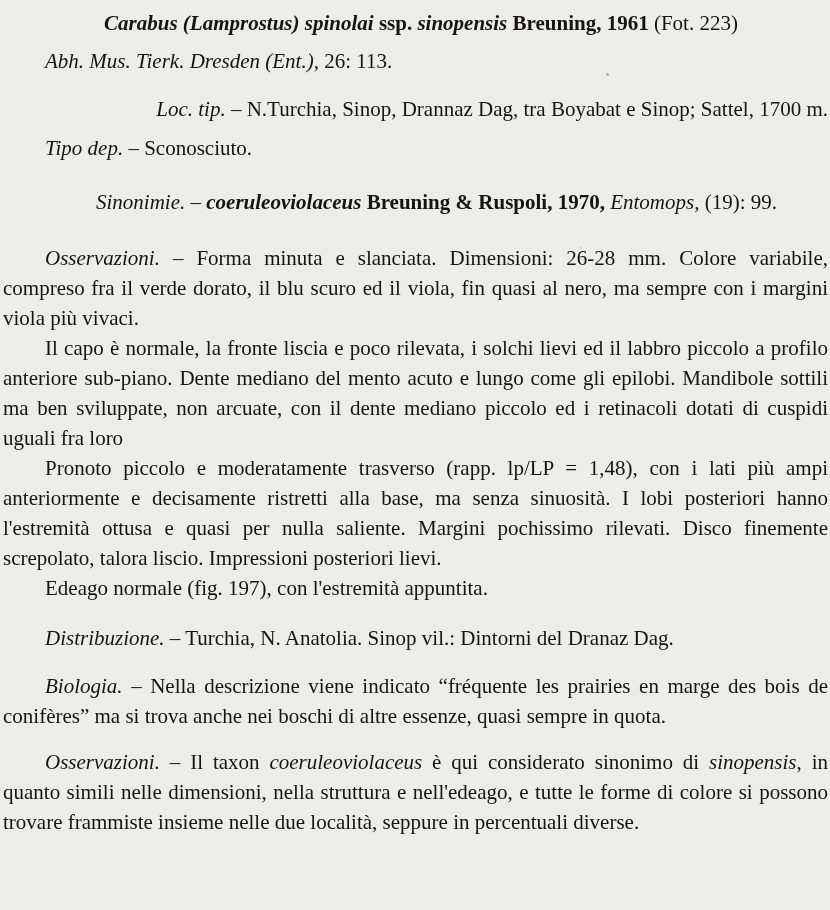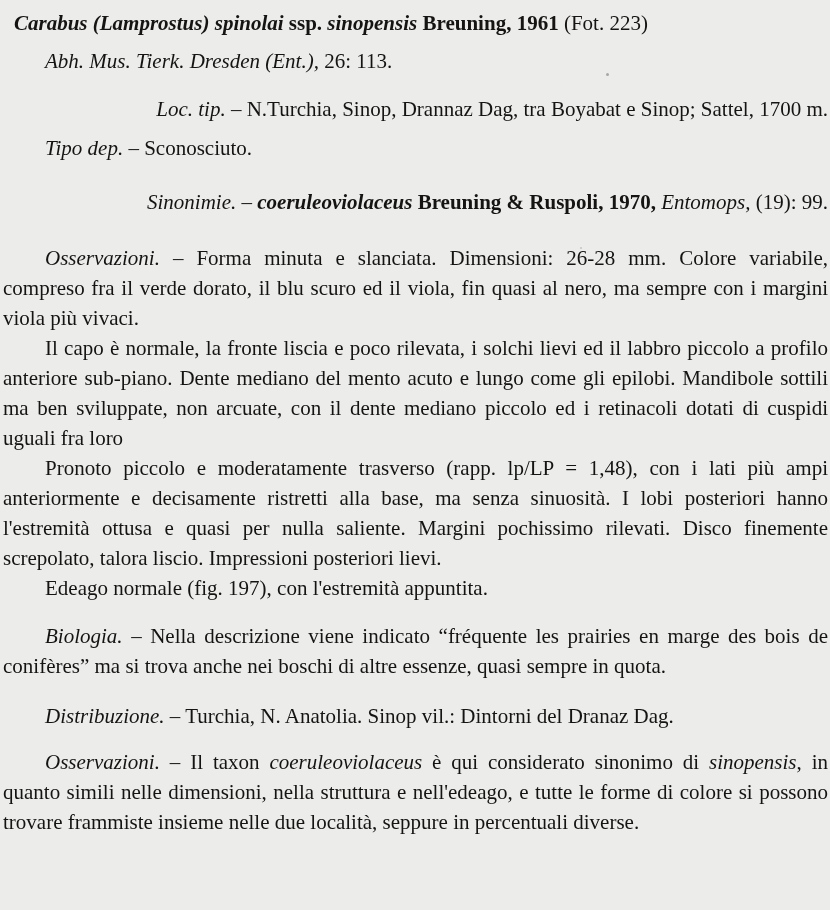--- a/index.html
+++ b/index.html
@@ -22,25 +22,25 @@
     font-size: 21px;
     line-height: 30px;
     color: #151413;
     text-align: justify;
   }
   .page p {
     margin: 0;
     text-indent: 42px;
   }
   
-  p[data-name="paragraph-title"]       { text-indent: 11px; text-align: left; }
+  p[data-name="paragraph-title"]       { text-indent: 11px; text-align: center; }
   p[data-name="paragraph-reference"]   { margin-top: 8px; text-align: left; }
   p[data-name="paragraph-loc-tip"]     { margin-top: 18px; text-align: right; }
   p[data-name="paragraph-tipo-dep"]    { margin-top: 9px; text-align: left; }
-  p[data-name="paragraph-sinonimie"]   { margin-top: 24px; text-align: right; }
+  p[data-name="paragraph-sinonimie"]   { margin-top: 24px; text-align: center; }
   p[data-name="paragraph-descrizione"] { margin-top: 26px; }
   p[data-name="paragraph-biologia"]    { margin-top: 18px; }
   p[data-name="paragraph-distribuzione"] { margin-top: 20px; text-align: left; }
   p[data-name="paragraph-osservazioni"]  { margin-top: 16px; }
   
   .s-n  { font-style: normal; font-weight: 400; }
   .s-i  { font-style: italic; font-weight: 400; }
   .s-b  { font-style: normal; font-weight: 700; }
   .s-bi { font-style: italic; font-weight: 700; }
   
@@ -58,18 +58,18 @@
 <div class="page" data-name="document-body">
     <p data-name="paragraph-title"><span class="s-bi" data-name="text-segment">Carabus (Lamprostus) spinolai</span><span class="s-b" data-name="text-segment"> ssp. </span><span class="s-bi" data-name="text-segment">sinopensis</span><span class="s-b" data-name="text-segment"> Breuning, 1961</span><span class="s-n" data-name="text-segment"> (Fot. 223)</span></p>
     <p data-name="paragraph-reference"><span class="s-i" data-name="text-segment">Abh. Mus. Tierk. Dresden (Ent.),</span><span class="s-n" data-name="text-segment"> 26: 113.</span></p>
     <p data-name="paragraph-loc-tip"><span class="s-i" data-name="text-segment">Loc. tip.</span><span class="s-n" data-name="text-segment"> – N.Turchia, Sinop, Drannaz Dag, tra Boyabat e Sinop; Sattel, 1700 m.</span></p>
     <p data-name="paragraph-tipo-dep"><span class="s-i" data-name="text-segment">Tipo dep.</span><span class="s-n" data-name="text-segment"> – Sconosciuto.</span></p>
     <p data-name="paragraph-sinonimie"><span class="s-i" data-name="text-segment">Sinonimie.</span><span class="s-n" data-name="text-segment"> – </span><span class="s-bi" data-name="text-segment">coeruleoviolaceus</span><span class="s-b" data-name="text-segment"> Breuning &amp; Ruspoli, 1970,</span><span class="s-i" data-name="text-segment"> Entomops,</span><span class="s-n" data-name="text-segment"> (19): 99.</span></p>
     <p data-name="paragraph-descrizione"><span class="s-i" data-name="text-segment">Osservazioni.</span><span class="s-n" data-name="text-segment"> – Forma minuta e slanciata. Dimensioni: 26-28 mm. Colore variabile, compreso fra il verde dorato, il blu scuro ed il viola, fin quasi al nero, ma sempre con i margini viola più vivaci.</span></p>
     <p data-name="paragraph-capo"><span class="s-n" data-name="text-segment">Il capo è normale, la fronte liscia e poco rilevata, i solchi lievi ed il labbro piccolo a profilo anteriore sub-piano. Dente mediano del mento acuto e lungo come gli epilobi. Mandibole sottili ma ben sviluppate, non arcuate, con il dente mediano piccolo ed i retinacoli dotati di cuspidi uguali fra loro</span></p>
     <p data-name="paragraph-pronoto"><span class="s-n" data-name="text-segment">Pronoto piccolo e moderatamente trasverso (rapp. lp/LP = 1,48), con i lati più ampi anteriormente e decisamente ristretti alla base, ma senza sinuosità. I lobi posteriori hanno l'estremità ottusa e quasi per nulla saliente. Margini pochissimo rilevati. Disco finemente screpolato, talora liscio. Impressioni posteriori lievi.</span></p>
     <p data-name="paragraph-edeago"><span class="s-n" data-name="text-segment">Edeago normale (fig. 197), con l'estremità appuntita.</span></p>
+    <p data-name="paragraph-distribuzione"><span class="s-i" data-name="text-segment">Distribuzione.</span><span class="s-n" data-name="text-segment"> – Turchia, N. Anatolia. Sinop vil.: Dintorni del Dranaz Dag.</span></p>
     <p data-name="paragraph-biologia"><span class="s-i" data-name="text-segment">Biologia.</span><span class="s-n" data-name="text-segment"> – Nella descrizione viene indicato “fréquente les prairies en marge des bois de conifères” ma si trova anche nei boschi di altre essenze, quasi sempre in quota.</span></p>
-    <p data-name="paragraph-distribuzione"><span class="s-i" data-name="text-segment">Distribuzione.</span><span class="s-n" data-name="text-segment"> – Turchia, N. Anatolia. Sinop vil.: Dintorni del Dranaz Dag.</span></p>
     <p data-name="paragraph-osservazioni"><span class="s-i" data-name="text-segment">Osservazioni.</span><span class="s-n" data-name="text-segment"> – Il taxon </span><span class="s-i" data-name="text-segment">coeruleoviolaceus</span><span class="s-n" data-name="text-segment"> è qui considerato sinonimo di </span><span class="s-i" data-name="text-segment">sinopensis</span><span class="s-n" data-name="text-segment">, in quanto simili nelle dimensioni, nella struttura e nell'edeago, e tutte le forme di colore si possono trovare frammiste insieme nelle due località, seppure in percentuali diverse.</span></p>
   </div>
 <div class="speck speck-1" data-name="scan-speck"></div>
 <div class="speck speck-2" data-name="scan-speck"></div>
 
 </body></html>

